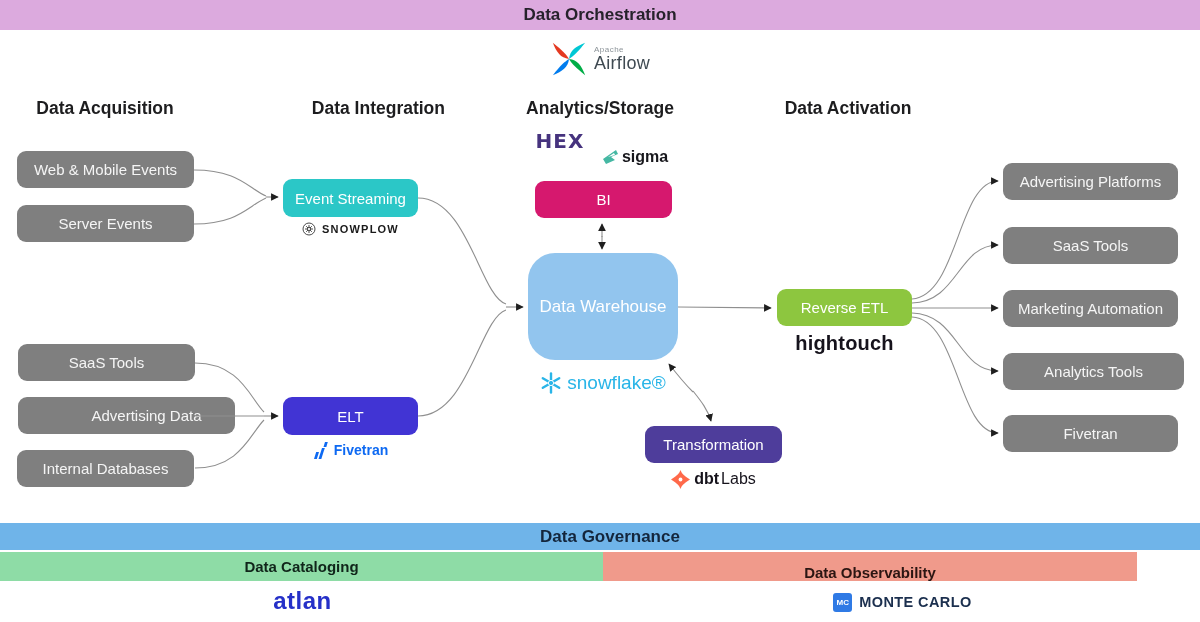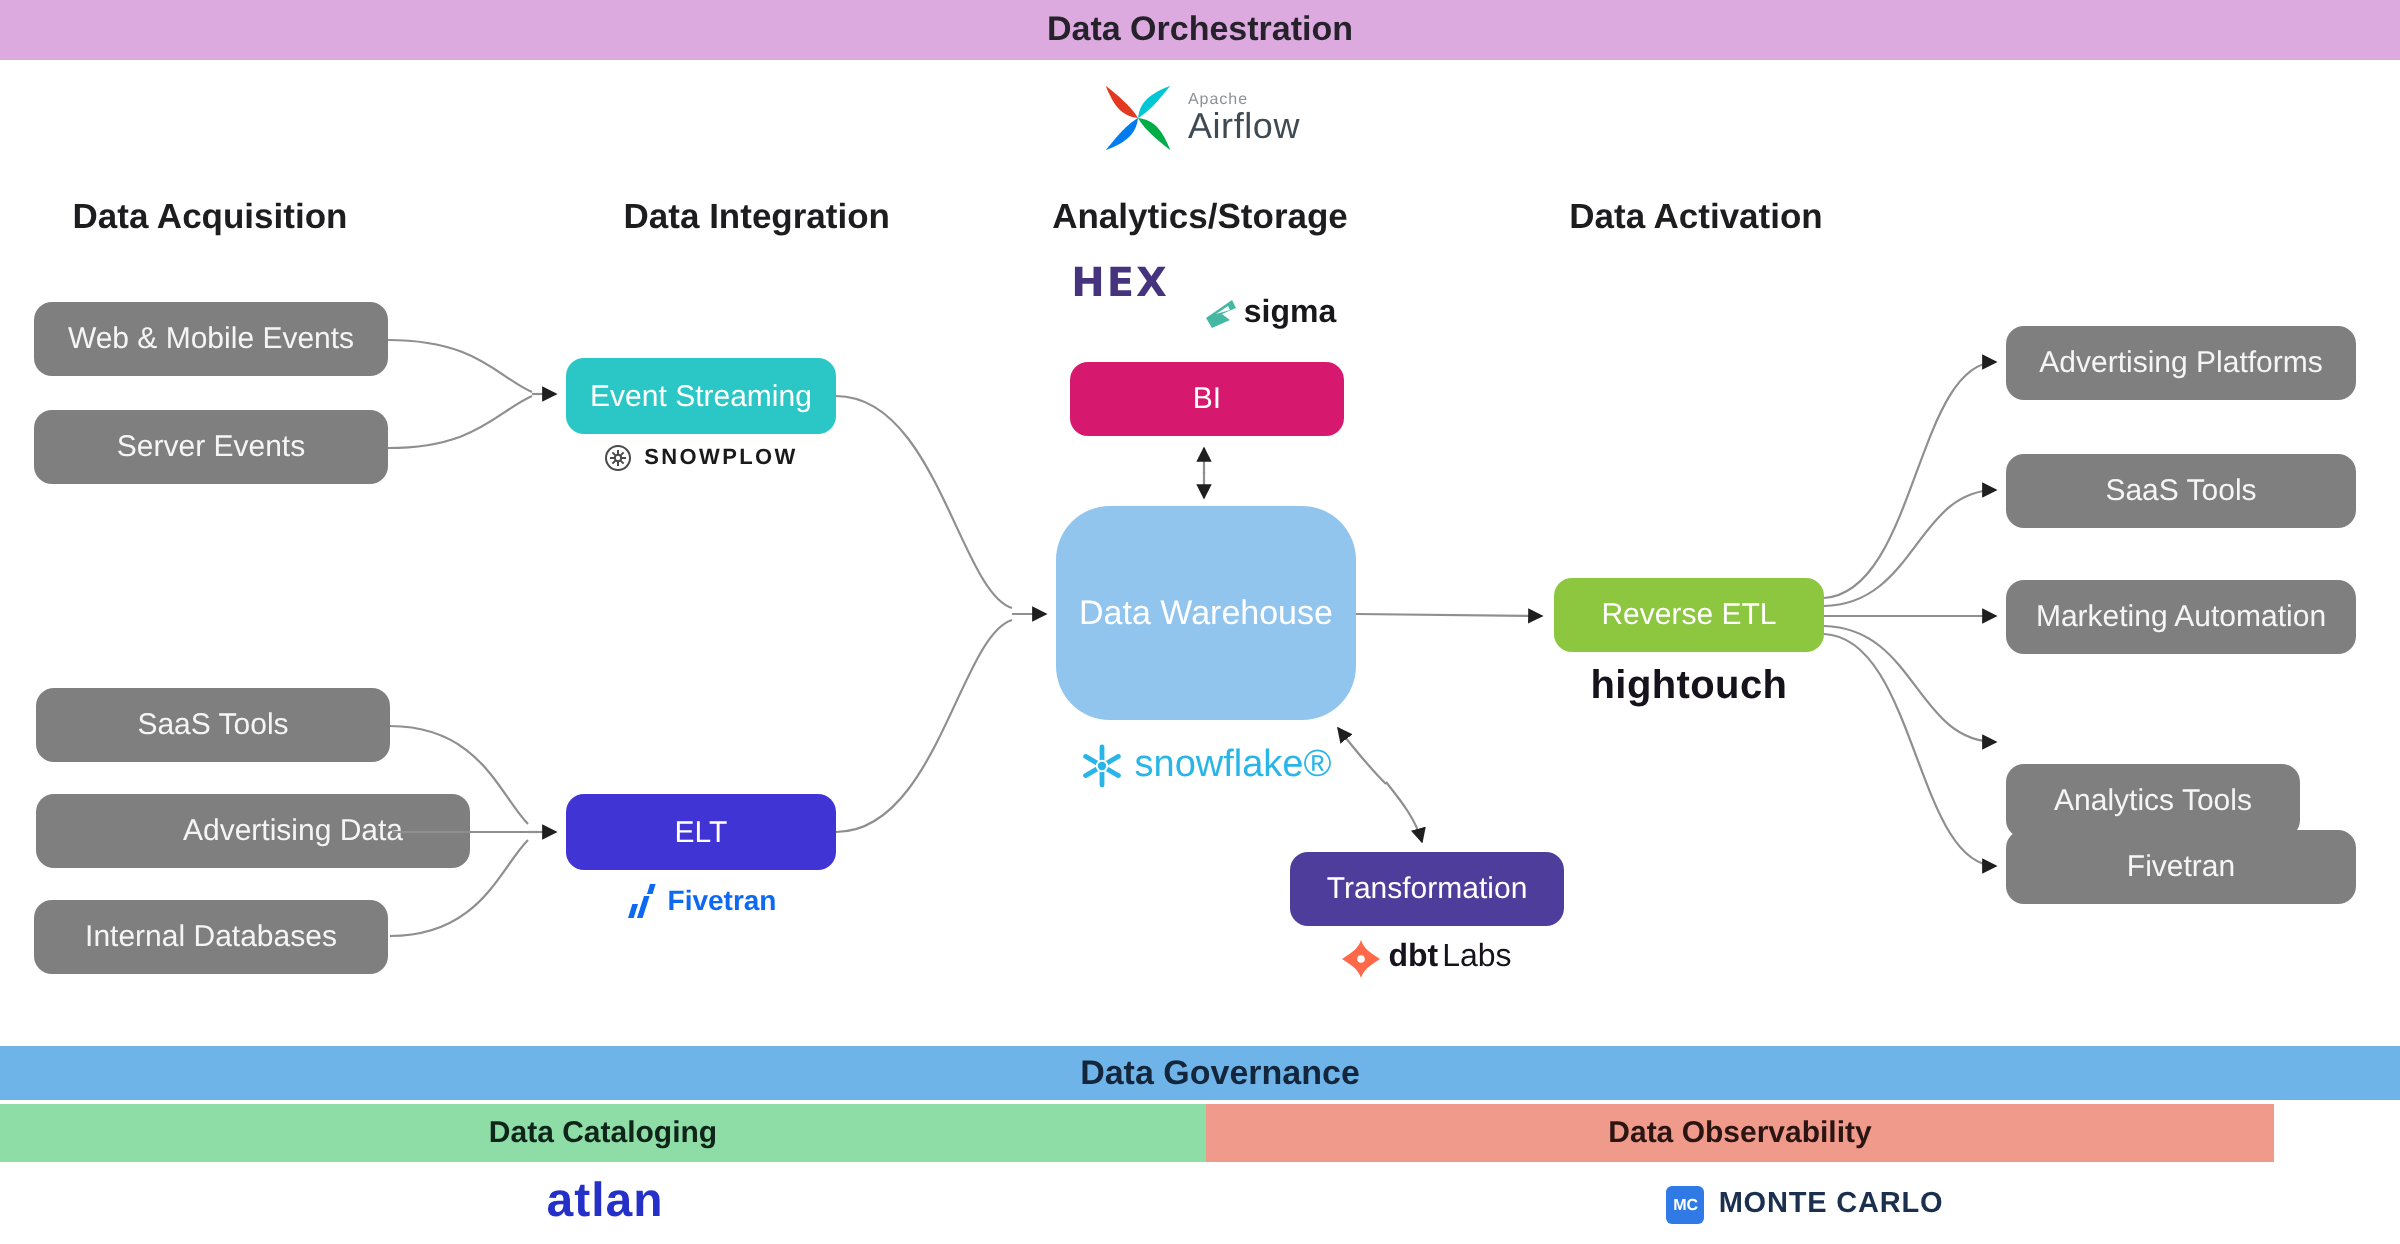--- a/index.html
+++ b/index.html
@@ -3,21 +3,21 @@
 <meta charset="utf-8">
 <style>
   html,body{margin:0;padding:0;background:#fff;}
   .canvas{position:relative;width:1200px;height:622px;background:#fff;overflow:hidden;
           font-family:"Liberation Sans",sans-serif;}
   .banner{position:absolute;display:flex;align-items:center;justify-content:center;
           font-weight:700;color:#1e2430;}
   .banner.top{left:0;top:0;width:1200px;height:30px;background:#dcaade;font-size:17px;color:#26222b;}
   .banner.gov{left:0;top:523px;width:1200px;height:27px;background:#6fb4e9;font-size:17px;color:#14263c;padding-left:10px;}
   .banner.cat{left:0;top:552px;width:603px;height:29px;background:#8edca6;font-size:15px;color:#10251a;}
-  .banner.obs{left:603px;top:552px;width:534px;height:29px;background:#f09a8b;font-size:15px;color:#2b1512;}
+  .banner.obs{left:603px;top:552px;width:534px;height:29px;background:#f09a8b;font-size:15px;color:#2b1512;align-items:flex-end;}
   .col-hdr{position:absolute;top:98px;width:190px;text-align:center;font-size:17.5px;
            font-weight:700;color:#1d1d1f;}
   .gray-box{position:absolute;width:177px;height:37px;background:#7f7f7f;border-radius:9px;
             display:flex;align-items:center;justify-content:center;color:#f5f5f5;font-size:15px;}
   .color-box{position:absolute;display:flex;align-items:center;justify-content:center;
              color:#fff;font-size:15px;border-radius:9px;}
   .logo-row{position:absolute;display:flex;align-items:center;justify-content:center;gap:6px;}
   .airflow-text{display:flex;flex-direction:column;line-height:1;}
   .airflow-small{font-size:8px;color:#8b9398;letter-spacing:.5px;}
   .airflow-big{font-size:18px;color:#3f4a52;font-weight:500;letter-spacing:.3px;}
@@ -158,21 +158,21 @@
 
   <div class="gray-box" style="left:1003px;top:163px;width:175px;">
     <span>Advertising Platforms</span>
   </div>
   <div class="gray-box" style="left:1003px;top:227px;width:175px;">
     <span>SaaS Tools</span>
   </div>
   <div class="gray-box" style="left:1003px;top:290px;width:175px;">
     <span>Marketing Automation</span>
   </div>
-  <div class="gray-box" style="left:1003px;top:353px;width:147px;margin-top:29px;">
+  <div class="gray-box" style="left:1003px;top:353px;width:181px;">
     <span>Analytics Tools</span>
   </div>
   <div class="gray-box" style="left:1003px;top:415px;width:175px;">
     <span>Fivetran</span>
   </div>
 
   <svg class="overlay" width="1200" height="622" viewBox="0 0 1200 622">
     <defs>
       <marker id="arr" viewBox="0 0 10 10" refX="9" refY="5" markerWidth="7" markerHeight="7" orient="auto">
         <path d="M0,0 L10,5 L0,10 Z" fill="#1f1f1f"></path>

